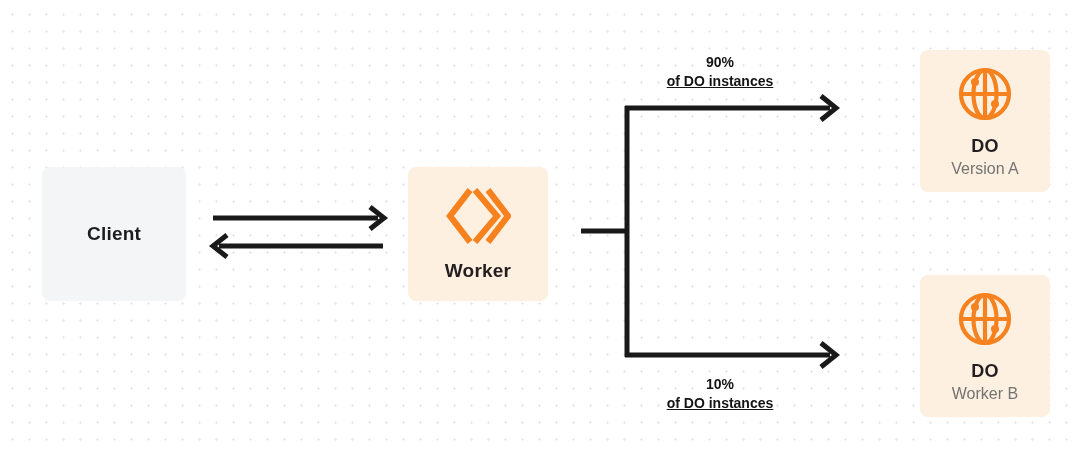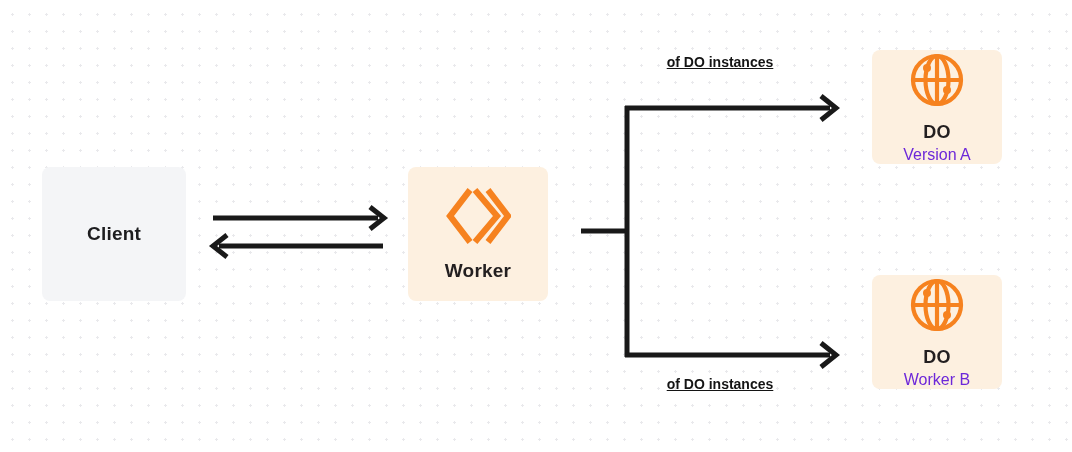--- a/index.html
+++ b/index.html
@@ -51,36 +51,37 @@
   }
   #worker-node .node-title {
     font-size: 19px;
     font-weight: bold;
     color: #231f20;
     margin-top: 14px;
     letter-spacing: 0.2px;
   }
   .do-node {
     width: 130px;
-    height: 114px;
+    height: 142px;
     background: #fdf0e0;
+    margin-left: 48px;
   }
   #do-a-node { left: 872px; top: 50px; }
   #do-b-node { left: 872px; top: 275px; }
   .do-node .node-title {
     font-size: 18px;
     font-weight: bold;
     color: #231f20;
     margin-top: 13px;
     letter-spacing: 0.2px;
   }
   .do-node .node-sub {
     font-size: 16px;
     font-weight: normal;
-    color: #6d28d9;
+    color: #737373;
     margin-top: 3px;
   }
   .icon-wrap {
     display: flex;
     align-items: center;
     justify-content: center;
     line-height: 0;
   }
   .edge-label {
     position: absolute;
@@ -182,20 +183,22 @@
       <polyline points="821,96 836,108 821,120" fill="none" stroke="#191919" stroke-width="5" stroke-linecap="butt" stroke-linejoin="miter"></polyline>
     </g>
 
     <g>
       <line x1="625" y1="355" x2="830" y2="355" stroke="#191919" stroke-width="5"></line>
       <polyline points="821,343 836,355 821,367" fill="none" stroke="#191919" stroke-width="5" stroke-linecap="butt" stroke-linejoin="miter"></polyline>
     </g>
   </svg>
 
   <div class="edge-label" id="label-90">
+    <span class="pct">90%</span>
     <span class="sub">of DO instances</span>
   </div>
 
   <div class="edge-label" id="label-10">
+    <span class="pct">10%</span>
     <span class="sub">of DO instances</span>
   </div>
 
 </div>
 
 </body></html>

